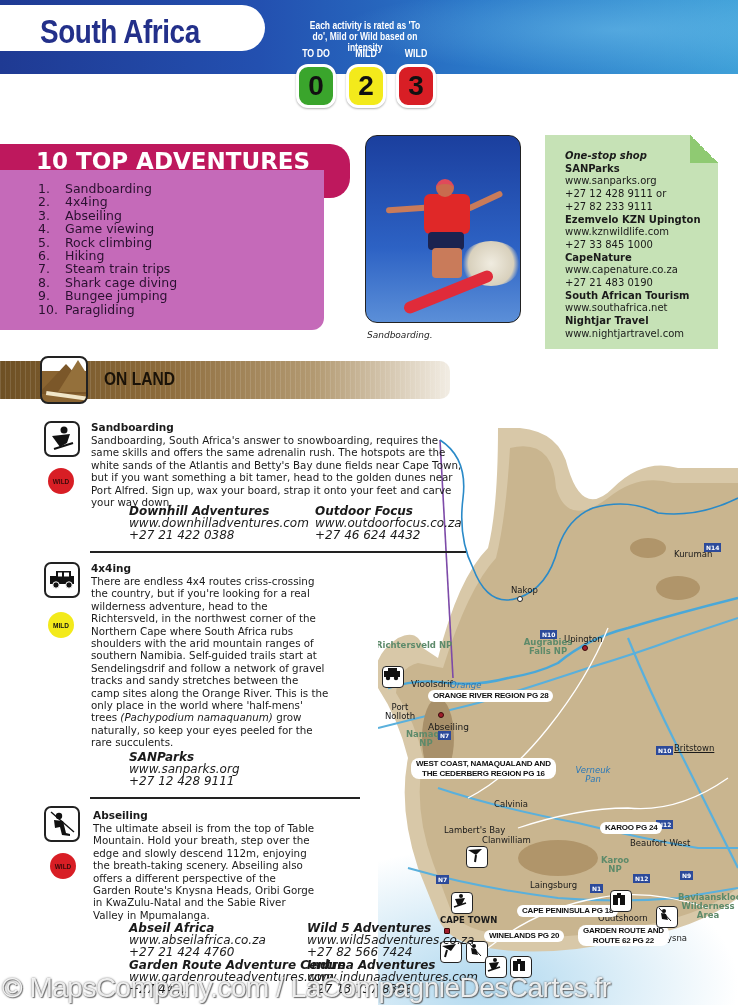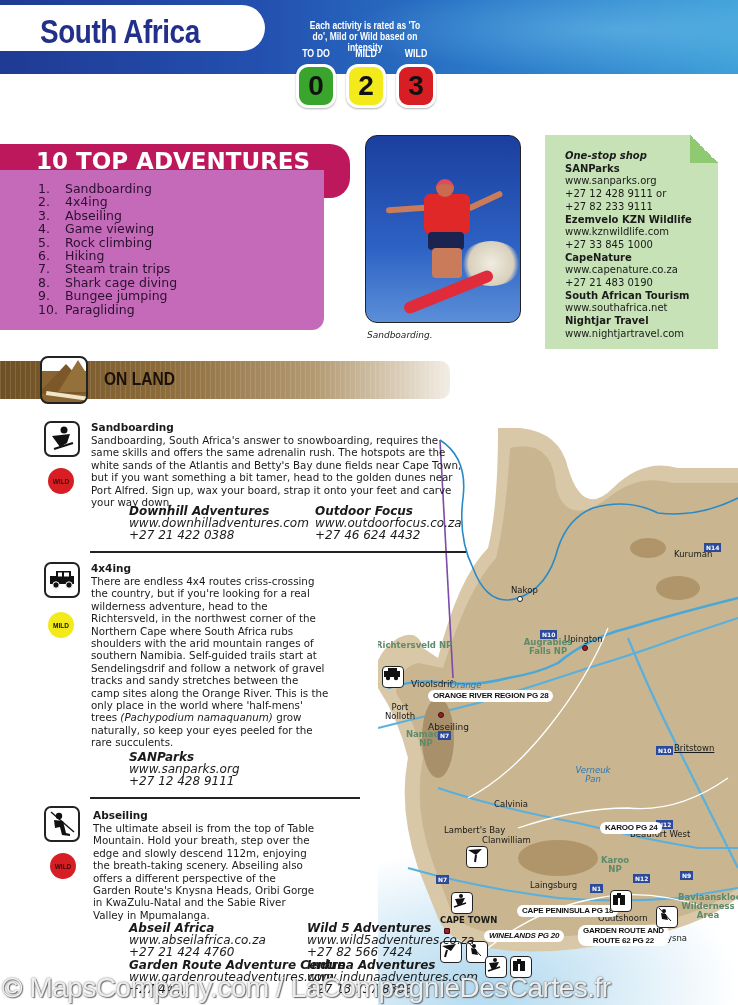--- a/index.html
+++ b/index.html
@@ -171,21 +171,21 @@
 <div class="caption">Sandboarding.</div>
 
 <div class="card"></div>
 <div class="card-fold"></div>
 <div class="card-inner">
   <div class="ital">One-stop shop</div>
   <div class="org">SANParks</div>
   <div>www.sanparks.org</div>
   <div>+27 12 428 9111 or</div>
   <div>+27 82 233 9111</div>
-  <div class="org">Ezemvelo KZN Wildlife</div>
+  <div class="org">Ezemvelo KZN Upington</div>
   <div>www.kznwildlife.com</div>
   <div>+27 33 845 1000</div>
   <div class="org">CapeNature</div>
   <div>www.capenature.co.za</div>
   <div>+27 21 483 0190</div>
   <div class="org">South African Tourism</div>
   <div>www.southafrica.net</div>
   <div class="org">Nightjar Travel</div>
   <div>www.nightjartravel.com</div>
 </div>
@@ -231,21 +231,21 @@
   <div class="dot red" style="left:204px;top:217px;"></div>
   <div class="map-label" style="left:296px;top:121px;">Kuruman</div>
   <div class="map-label" style="left:33px;top:251px;font-size:9px;">Vioolsdrif</div>
   <div class="map-label" style="left:2px;top:275px;width:40px;white-space:normal;line-height:9px;text-align:center;">Port Nolloth</div>
   <div class="map-label" style="left:50px;top:294px;font-size:9px;">Abseiling</div>
   <div class="dot red" style="left:60px;top:284px;"></div>
   <div class="map-label" style="left:296px;top:315px;text-decoration:underline;">Britstown</div>
   <div class="map-label" style="left:116px;top:371px;">Calvinia</div>
   <div class="map-label" style="left:66px;top:397px;">Lambert's Bay</div>
   <div class="map-label" style="left:104px;top:407px;">Clanwilliam</div>
-  <div class="map-label" style="left:252px;top:401px;">Beaufort West</div>
+  <div class="map-label" style="left:252px;top:410px;">Beaufort West</div>
   <div class="map-label" style="left:152px;top:452px;">Laingsburg</div>
   <div class="map-label" style="left:62px;top:487px;font-weight:bold;">CAPE TOWN</div>
   <div class="dot red" style="left:66px;top:500px;border-radius:1px;"></div>
   <div class="map-label" style="left:220px;top:485px;">Oudtshoorn</div>
   <div class="map-label" style="left:278px;top:505px;">Knysna</div>
 
   <div class="map-np" style="left:-2px;top:213px;width:60px;">Richtersveld NP</div>
   <div class="map-np" style="left:140px;top:210px;width:60px;white-space:normal;">Augrabies Falls NP</div>
   <div class="map-np" style="left:28px;top:302px;width:40px;white-space:normal;">Namaqua NP</div>
   <div class="map-np" style="left:220px;top:428px;width:34px;white-space:normal;">Karoo NP</div>
@@ -259,23 +259,27 @@
   <div class="map-road" style="left:143px;top:264px;">N14</div>
   <div class="map-road" style="left:60px;top:303px;">N7</div>
   <div class="map-road" style="left:278px;top:318px;">N10</div>
   <div class="map-road" style="left:278px;top:392px;">N12</div>
   <div class="map-road" style="left:58px;top:447px;">N7</div>
   <div class="map-road" style="left:255px;top:446px;">N12</div>
   <div class="map-road" style="left:302px;top:443px;">N9</div>
   <div class="map-road" style="left:212px;top:456px;">N1</div>
 
   <div class="map-region" style="left:50px;top:262px;">ORANGE RIVER REGION PG 28</div>
+  <div class="map-region" style="left:33px;top:330px;">
+    <div>WEST COAST, NAMAQUALAND AND</div>
+      <div>THE CEDERBERG REGION PG 16</div>
+  </div>
   <div class="map-region" style="left:222px;top:394px;">KAROO PG 24</div>
   <div class="map-region" style="left:95px;top:477px;margin-left:44px;">CAPE PENINSULA PG 18</div>
-  <div class="map-region" style="left:106px;top:502px;font-style:italic;">WINELANDS PG 20</div>
+  <div class="map-region" style="left:106px;top:502px;">WINELANDS PG 20</div>
   <div class="map-region" style="left:200px;top:497px;">
     <div>GARDEN ROUTE AND</div>
       <div>ROUTE 62 PG 22</div>
   </div>
 
   <div class="map-icon" style="left:4px;top:238px;">
     <svg width="18" height="14" viewBox="0 0 18 14">
         <rect x="1" y="4" width="16" height="6" fill="#111"></rect>
         <rect x="5" y="1" width="9" height="4" fill="#111"></rect>
         <circle cx="5" cy="11" r="2.2" fill="#111"></circle>

